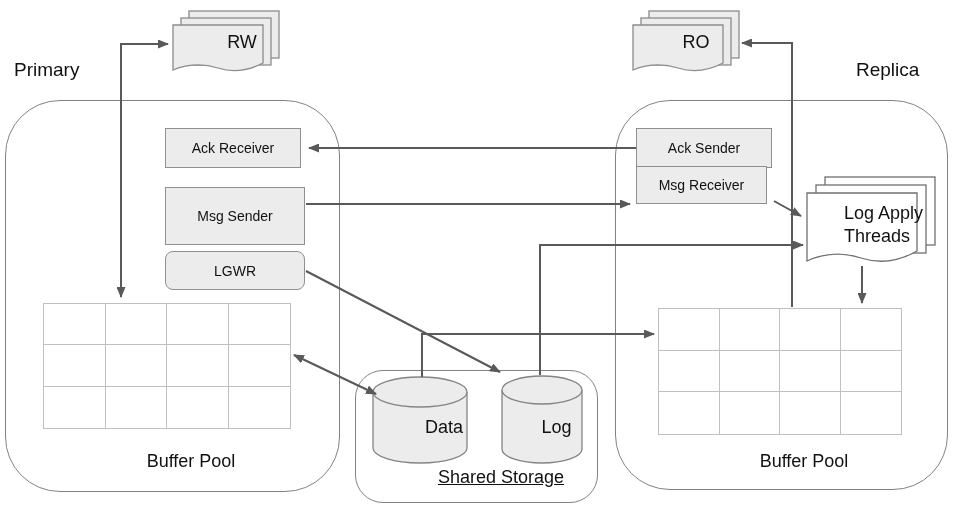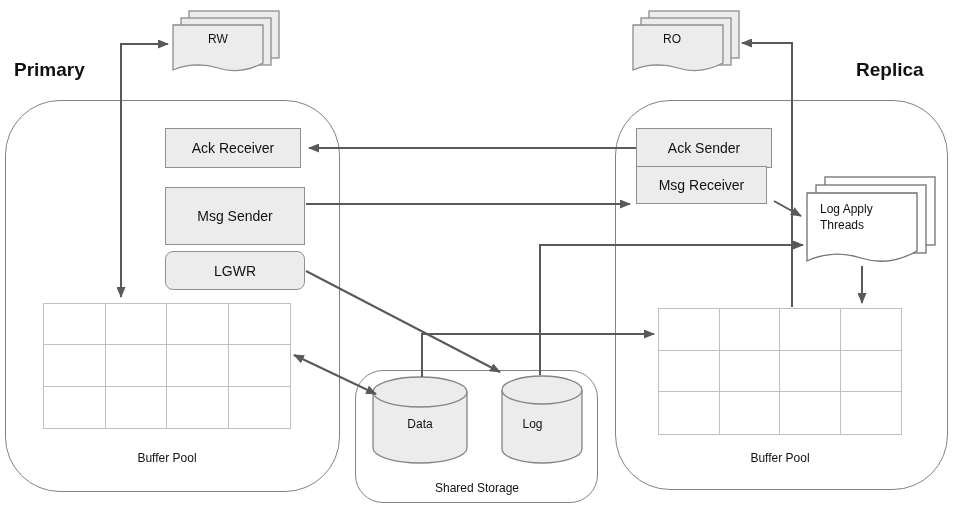--- a/index.html
+++ b/index.html
@@ -17,23 +17,23 @@
     display:flex;align-items:center;justify-content:center;font-size:14px;
   }
   .grid{
     position:absolute;display:grid;grid-template-columns:repeat(4,1fr);
     grid-template-rows:repeat(3,1fr);border:1px solid #c0c0c0;background:#fff;
     box-sizing:border-box;
   }
   .grid i{border-right:1px solid #c0c0c0;border-bottom:1px solid #c0c0c0;}
   .grid i:nth-child(4n){border-right:none;}
   .grid i:nth-child(n+9){border-bottom:none;}
-  .lbl{position:absolute;font-size:12px;text-align:center;}
+  .lbl{position:absolute;font-size:18px;text-align:center;padding-left:24px;}
   .lbl.left{text-align:left;}
-  .region{position:absolute;font-size:19px;font-weight:bold;}
+  .region{position:absolute;font-size:19px;font-weight:normal;}
   .svg-layer{position:absolute;left:0;top:0;pointer-events:none;}
   .overlay{position:absolute;z-index:3;}
 </style>
 </head>
 <body>
 
 <div class="stage">
 
   <div class="container" style="left:5px;top:100px;width:335px;height:392px;"></div>
   <div class="container" style="left:615px;top:100px;width:333px;height:390px;"></div>
@@ -140,14 +140,14 @@
     </g>
   </svg>
 
   <div class="lbl overlay" style="left:173px;top:32px;width:90px;">RW</div>
   <div class="lbl overlay" style="left:633px;top:32px;width:78px;">RO</div>
   <div class="lbl overlay left" style="left:820px;top:202px;width:96px;line-height:1.3;">Log Apply Threads</div>
   <div class="lbl overlay" style="left:373px;top:417px;width:94px;">Data</div>
   <div class="lbl overlay" style="left:502px;top:417px;width:61px;">Log</div>
   <div class="lbl overlay" style="left:93px;top:451px;width:148px;">Buffer Pool</div>
   <div class="lbl overlay" style="left:706px;top:451px;width:148px;">Buffer Pool</div>
-  <div class="lbl overlay" style="left:377px;top:481px;width:200px;">Shared Storage</div>
+  <div class="lbl overlay" style="left:377px;top:467px;width:200px;text-decoration:underline;">Shared Storage</div>
 </div>
 
 </body></html>

